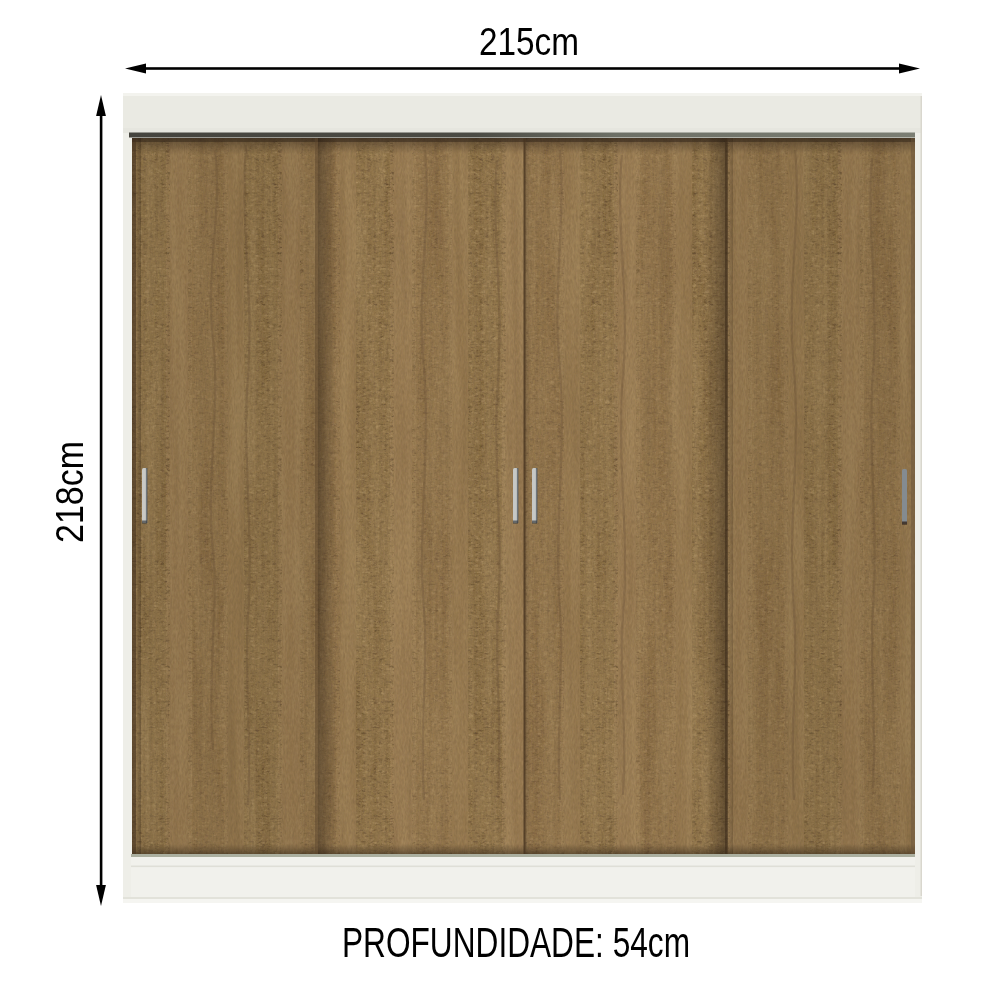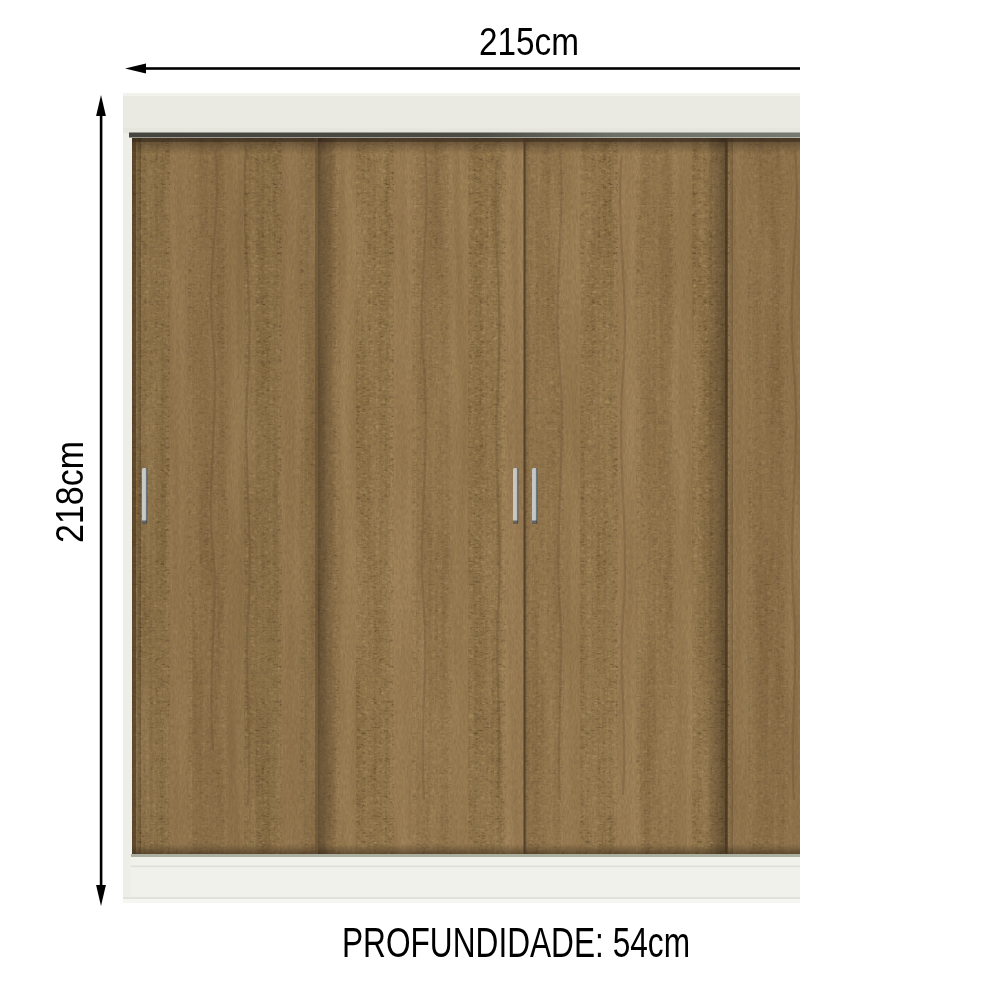--- a/index.html
+++ b/index.html
@@ -1,16 +1,16 @@
 <!DOCTYPE html>
 <html><head>
 <meta charset="utf-8">
 <style>
   html,body{margin:0;padding:0;background:#ffffff;}
-  #stage{position:relative;width:800px;height:1000px;background:#ffffff;overflow:hidden;
+  #stage{position:relative;width:1000px;height:1000px;background:#ffffff;overflow:hidden;
          font-family:"Liberation Sans", sans-serif;}
 </style>
 </head>
 <body>
 <div id="stage">
 <svg width="1000" height="1000" viewBox="0 0 1000 1000" xmlns="http://www.w3.org/2000/svg">
   <defs>
 
     <filter id="knit" x="-10%" y="-2%" width="120%" height="104%">
       <feTurbulence type="turbulence" baseFrequency="0.18 0.35" numOctaves="3" seed="8" result="kn"></feTurbulence>

